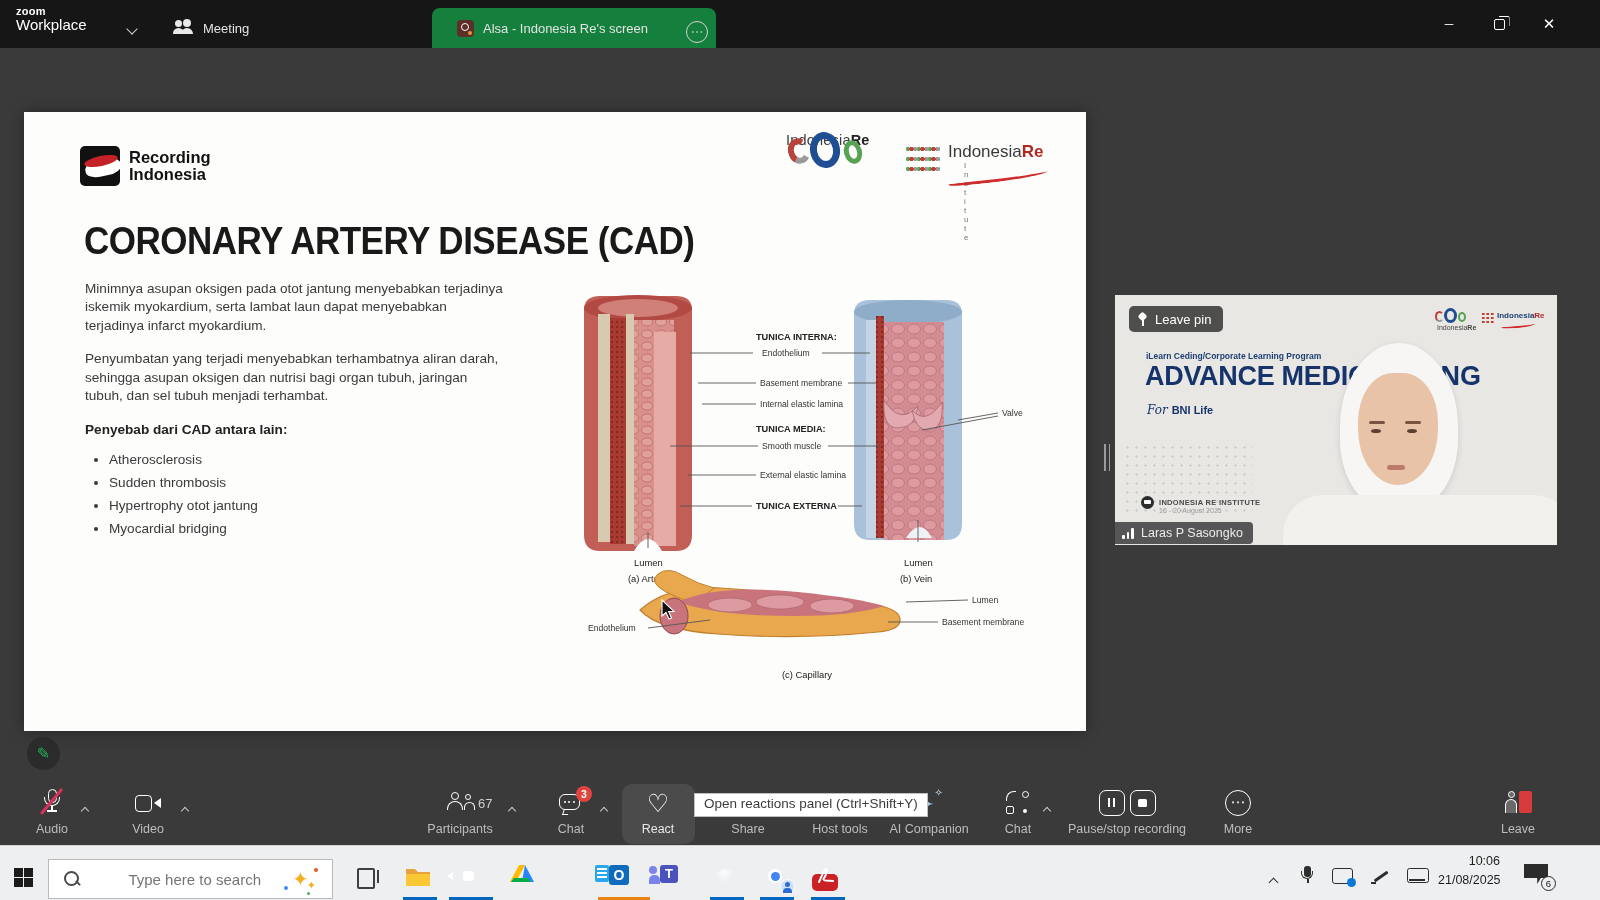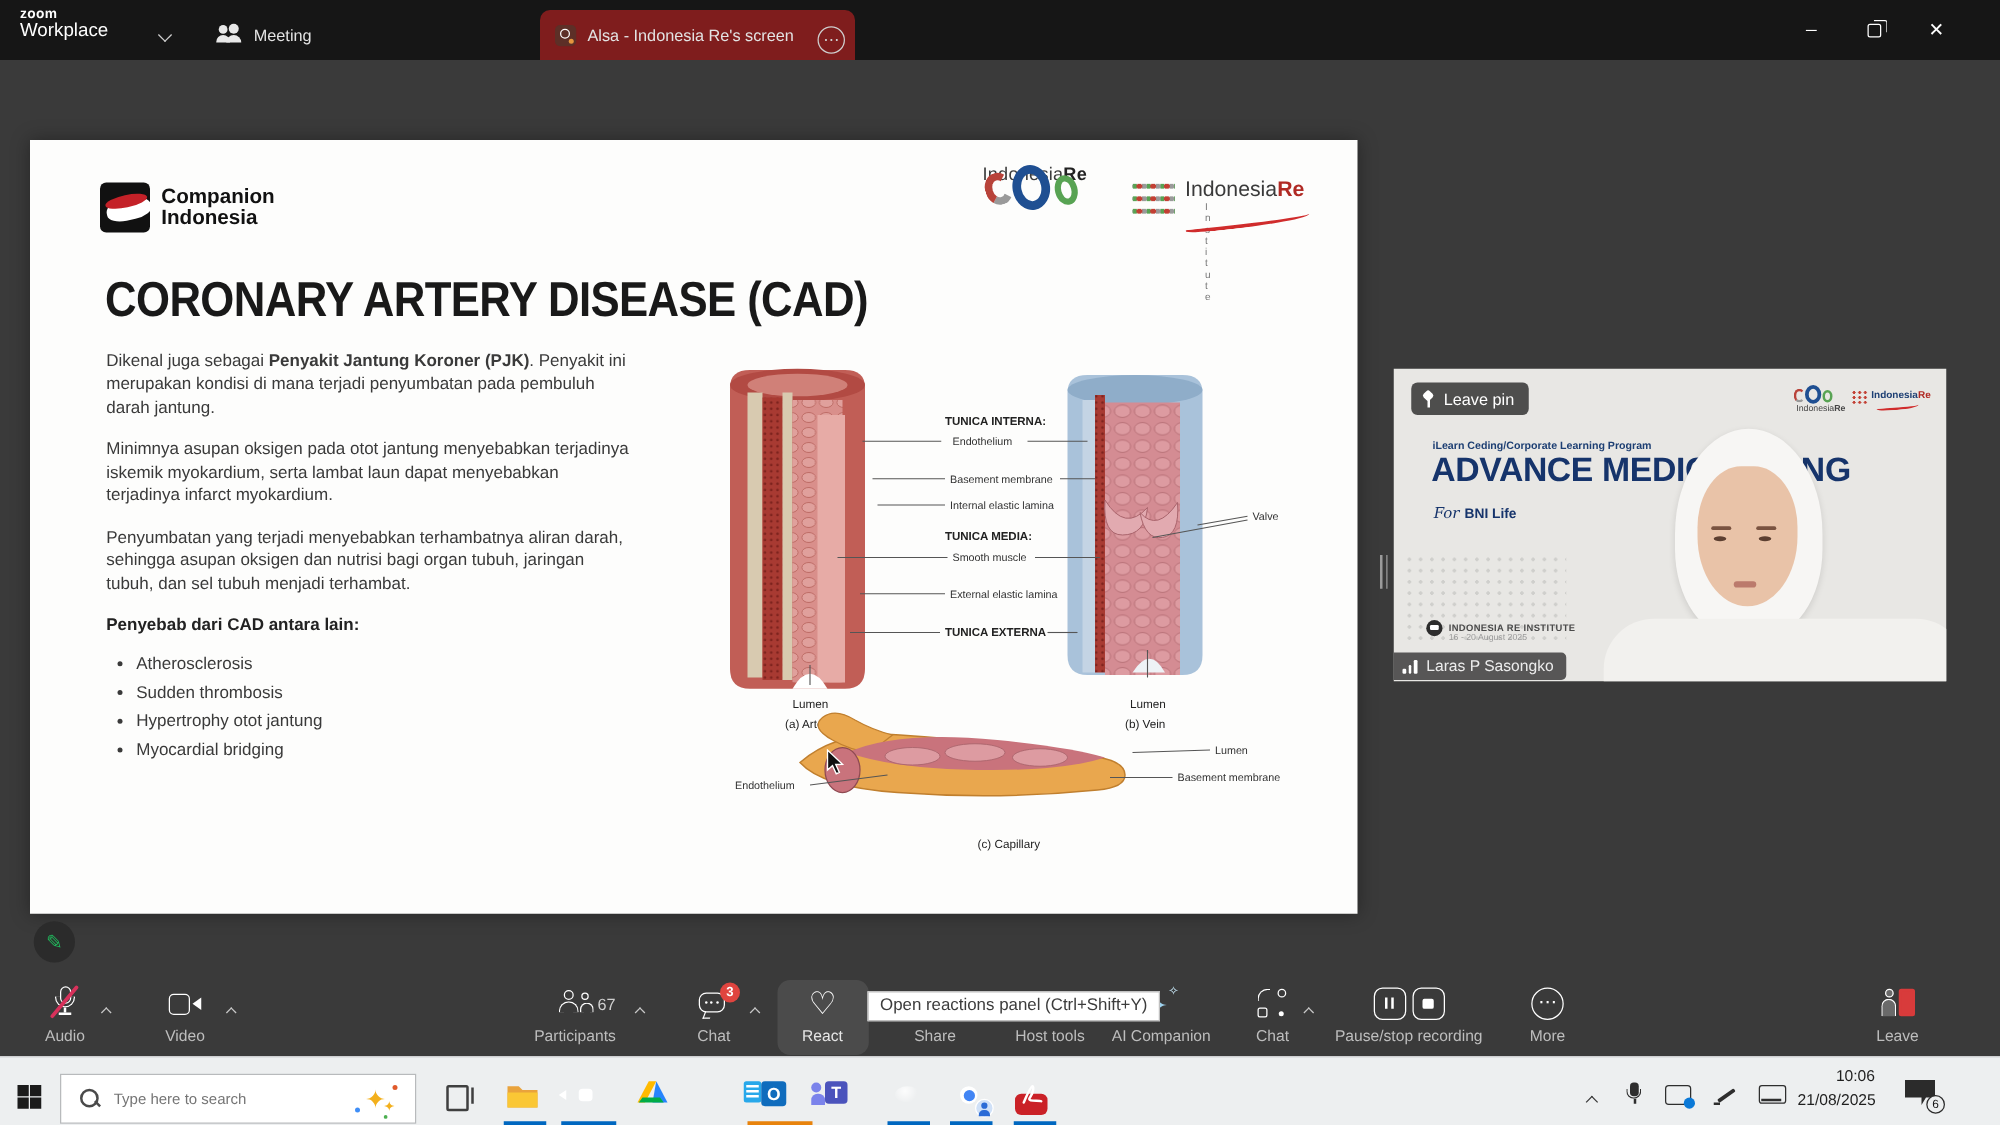--- a/index.html
+++ b/index.html
@@ -9,21 +9,21 @@
 
   
   #titlebar { position:absolute; left:0; top:0; width:1600px; height:48px; background:#161616; }
   .brand { position:absolute; left:16px; top:5px; color:#fff; }
   .brand .b1 { font-size:11px; font-weight:bold; letter-spacing:.3px; }
   .brand .b2 { font-size:15px; font-weight:normal; margin-top:-1px; }
   .caret { width:8px; height:8px; border-left:1.7px solid #cfcfcf; border-top:1.7px solid #cfcfcf; display:inline-block; }
   .caret.down { transform:rotate(225deg); }
   .caret.up { transform:rotate(45deg); }
   .tb-tab { position:absolute; top:0; height:56px; display:flex; align-items:center; color:#e3e3e3; font-size:13px; }
-  #tab-share { left:432px; width:252px; top:8px; height:40px; background:#7f1d1d; border-radius:8px 8px 0 0; padding-left:12px; }
+  #tab-share { left:432px; width:284px; top:8px; height:40px; background:#15803d; border-radius:8px 8px 0 0; padding-left:25px; }
   .share-ico { width:17px; height:17px; border-radius:4px; background:#5d2f27; position:relative; margin-right:9px; flex:0 0 auto; }
   .share-ico i { position:absolute; left:3.5px; top:3.5px; width:8px; height:8px; border:1.6px solid #fff; border-radius:50%; }
   .share-ico b { position:absolute; right:2px; bottom:2px; width:4px; height:4px; border-radius:50%; background:#e5953e; }
   .ellipsis-btn { position:absolute; right:8px; top:13px; width:22px; height:22px; border:1.3px solid #cfcfcf; border-radius:50%; color:#cfcfcf; font-size:13px; line-height:19px; text-align:center; }
   .signpill { position:absolute; left:1098px; top:6px; height:36px; width:322px; background:#272727; border-radius:8px; display:flex; align-items:center; color:#e8e8e8; font-size:13.5px; }
   .shield { width:17px; height:18px; background:#1ea24d; clip-path:polygon(50% 0,100% 18%,100% 60%,50% 100%,0 60%,0 18%); color:#fff; font-size:10px; text-align:center; line-height:16px; }
   .cloud { position:relative; width:20px; height:12px; }
   .cloud:before { content:""; position:absolute; left:0; bottom:0; width:20px; height:8px; background:#d9d9d9; border-radius:5px; }
   .cloud:after { content:""; position:absolute; left:4px; top:-3px; width:10px; height:10px; background:#d9d9d9; border-radius:50%; }
   .cloud i { position:absolute; left:7px; top:2px; width:6px; height:6px; background:#d93025; border-radius:50%; z-index:2; }
@@ -160,21 +160,21 @@
   .leave .ph { position:absolute; left:4px; top:0; width:7px; height:7px; border:1.8px solid #fff; border-radius:50%; background:#6a6a6a; }
   .leave .pb { position:absolute; left:1px; top:8px; width:12px; height:14px; border:1.8px solid #fff; border-bottom:none; border-radius:6px 6px 0 0; background:#6a6a6a; }
   
   #tooltip { position:absolute; left:694px; top:793px; height:24px; background:#fff; border:1px solid #bfbfbf; color:#3c3c3c; font-size:13.5px; padding:2px 9px; white-space:nowrap; z-index:40; }
 
   
   #taskbar { position:absolute; left:0; top:845px; width:1600px; height:55px; background:#edeff0; border-top:1px solid #d2d4d6; }
   .win-logo { position:absolute; left:14px; top:868px; width:19px; height:19px; display:grid; grid-template-columns:9px 9px; grid-template-rows:9px 9px; gap:1.4px; }
   .win-logo i { background:#1b1b1b; }
   #searchbox { position:absolute; left:48px; top:859px; width:285px; height:40px; background:#fff; border:1px solid #b8babc; display:flex; align-items:center; }
-  #searchbox input { border:none; outline:none; font-size:12px; color:#c2410c; width:170px; font-family:"Liberation Sans",sans-serif; background:transparent; }
+  #searchbox input { border:none; outline:none; font-size:15px; color:#c2410c; width:170px; font-family:"Liberation Sans",sans-serif; background:transparent;text-align:right; }
   .mag { position:relative; width:18px; height:18px; margin:0 10px 0 14px; }
   .mag:before { content:""; position:absolute; left:1px; top:1px; width:11px; height:11px; border:2px solid #4a4a4a; border-radius:50%; }
   .mag:after { content:""; position:absolute; left:12px; top:12px; width:6px; height:2px; background:#4a4a4a; transform:rotate(45deg); }
   .copilot { position:absolute; right:14px; top:7px; width:34px; height:26px; }
   .copilot .s1 { position:absolute; left:8px; top:0; color:#f3b01c; font-size:20px; }
   .copilot .s2 { position:absolute; right:2px; bottom:1px; color:#f3b01c; font-size:11px; }
   .copilot .d1 { position:absolute; right:0; top:1px; width:4px; height:4px; border-radius:50%; background:#e05a2b; }
   .copilot .d2 { position:absolute; left:0; bottom:3px; width:4px; height:4px; border-radius:50%; background:#3f8ef7; }
   .copilot .d3 { position:absolute; right:8px; bottom:-2px; width:3.5px; height:3.5px; border-radius:50%; background:#4caf50; }
   .taskview { position:absolute; left:355px; top:866px; width:24px; height:22px; }
@@ -270,21 +270,21 @@
     </div>
   <div class="winbtn" style="left:1526px">
       <span style="font-size:15px">✕</span>
     </div>
 </div>
 
 <div id="slide">
   <div id="dan-logo">
     <span class="sq"></span>
     <span class="txt">
-      <div>Companion</div>
+      <div>Recording</div>
       <div>Indonesia</div>
     </span>
   </div>
 
   <div class="abs" style="left:762px;top:18px">
     <span class="ire-rings">
       <i style="left:2px;top:8px;width:22px;height:26px;border-width:6px;border-color:#b8433a transparent #9a9a9a #b8433a;transform:rotate(-18deg)"></i>
       <i style="left:24px;top:2px;width:30px;height:36px;border-width:7px;border-color:#1f4f92;transform:rotate(-10deg)"></i>
       <i style="left:58px;top:10px;width:18px;height:24px;border-width:5px;border-color:#58a353;transform:rotate(-15deg)"></i>
     </span>
@@ -294,21 +294,20 @@
   <div class="abs" style="left:882px;top:28px">
     <span class="abs" style="left:0;top:4px;width:34px;height:28px;background-image:radial-gradient(#c23f33 2.2px, transparent 2.3px),radial-gradient(#9a9a9a 2.2px, transparent 2.3px),radial-gradient(#58a353 2.2px, transparent 2.3px);background-size:11px 10px;background-position:0 0,3.7px 0,7.4px 0"></span>
     <div class="abs" style="left:42px;top:2px;font-size:17px;color:#3a3a3a"><span>Indonesia</span><b style="color:#b02a24">Re</b></div>
     <div class="abs" style="left:58px;top:21px;font-size:8px;letter-spacing:2px;color:#777">I n s t i t u t e</div>
     <div class="abs" style="left:42px;top:34px;width:100px;height:8px;border-bottom:3px solid #d02c2c;border-radius:0 0 80% 30%;transform:rotate(-6deg)"></div>
   </div>
 
   <div id="slide-title">CORONARY ARTERY DISEASE (CAD)</div>
 
   <div id="slide-body">
-    <p><span>Dikenal juga sebagai </span><b>Penyakit Jantung Koroner (PJK)</b><span>. Penyakit ini merupakan kondisi di mana terjadi penyumbatan pada pembuluh darah jantung.</span></p>
     <p>Minimnya asupan oksigen pada otot jantung menyebabkan terjadinya iskemik myokardium, serta lambat laun dapat menyebabkan terjadinya infarct myokardium.</p>
     <p>Penyumbatan yang terjadi menyebabkan terhambatnya aliran darah, sehingga asupan oksigen dan nutrisi bagi organ tubuh, jaringan tubuh, dan sel tubuh menjadi terhambat.</p>
     <p class="hdr">Penyebab dari CAD antara lain:</p>
     <ul>
       <li>Atherosclerosis</li>
       <li>Sudden thrombosis</li>
       <li>Hypertrophy otot jantung</li>
       <li>Myocardial bridging</li>
     </ul>
   </div>

